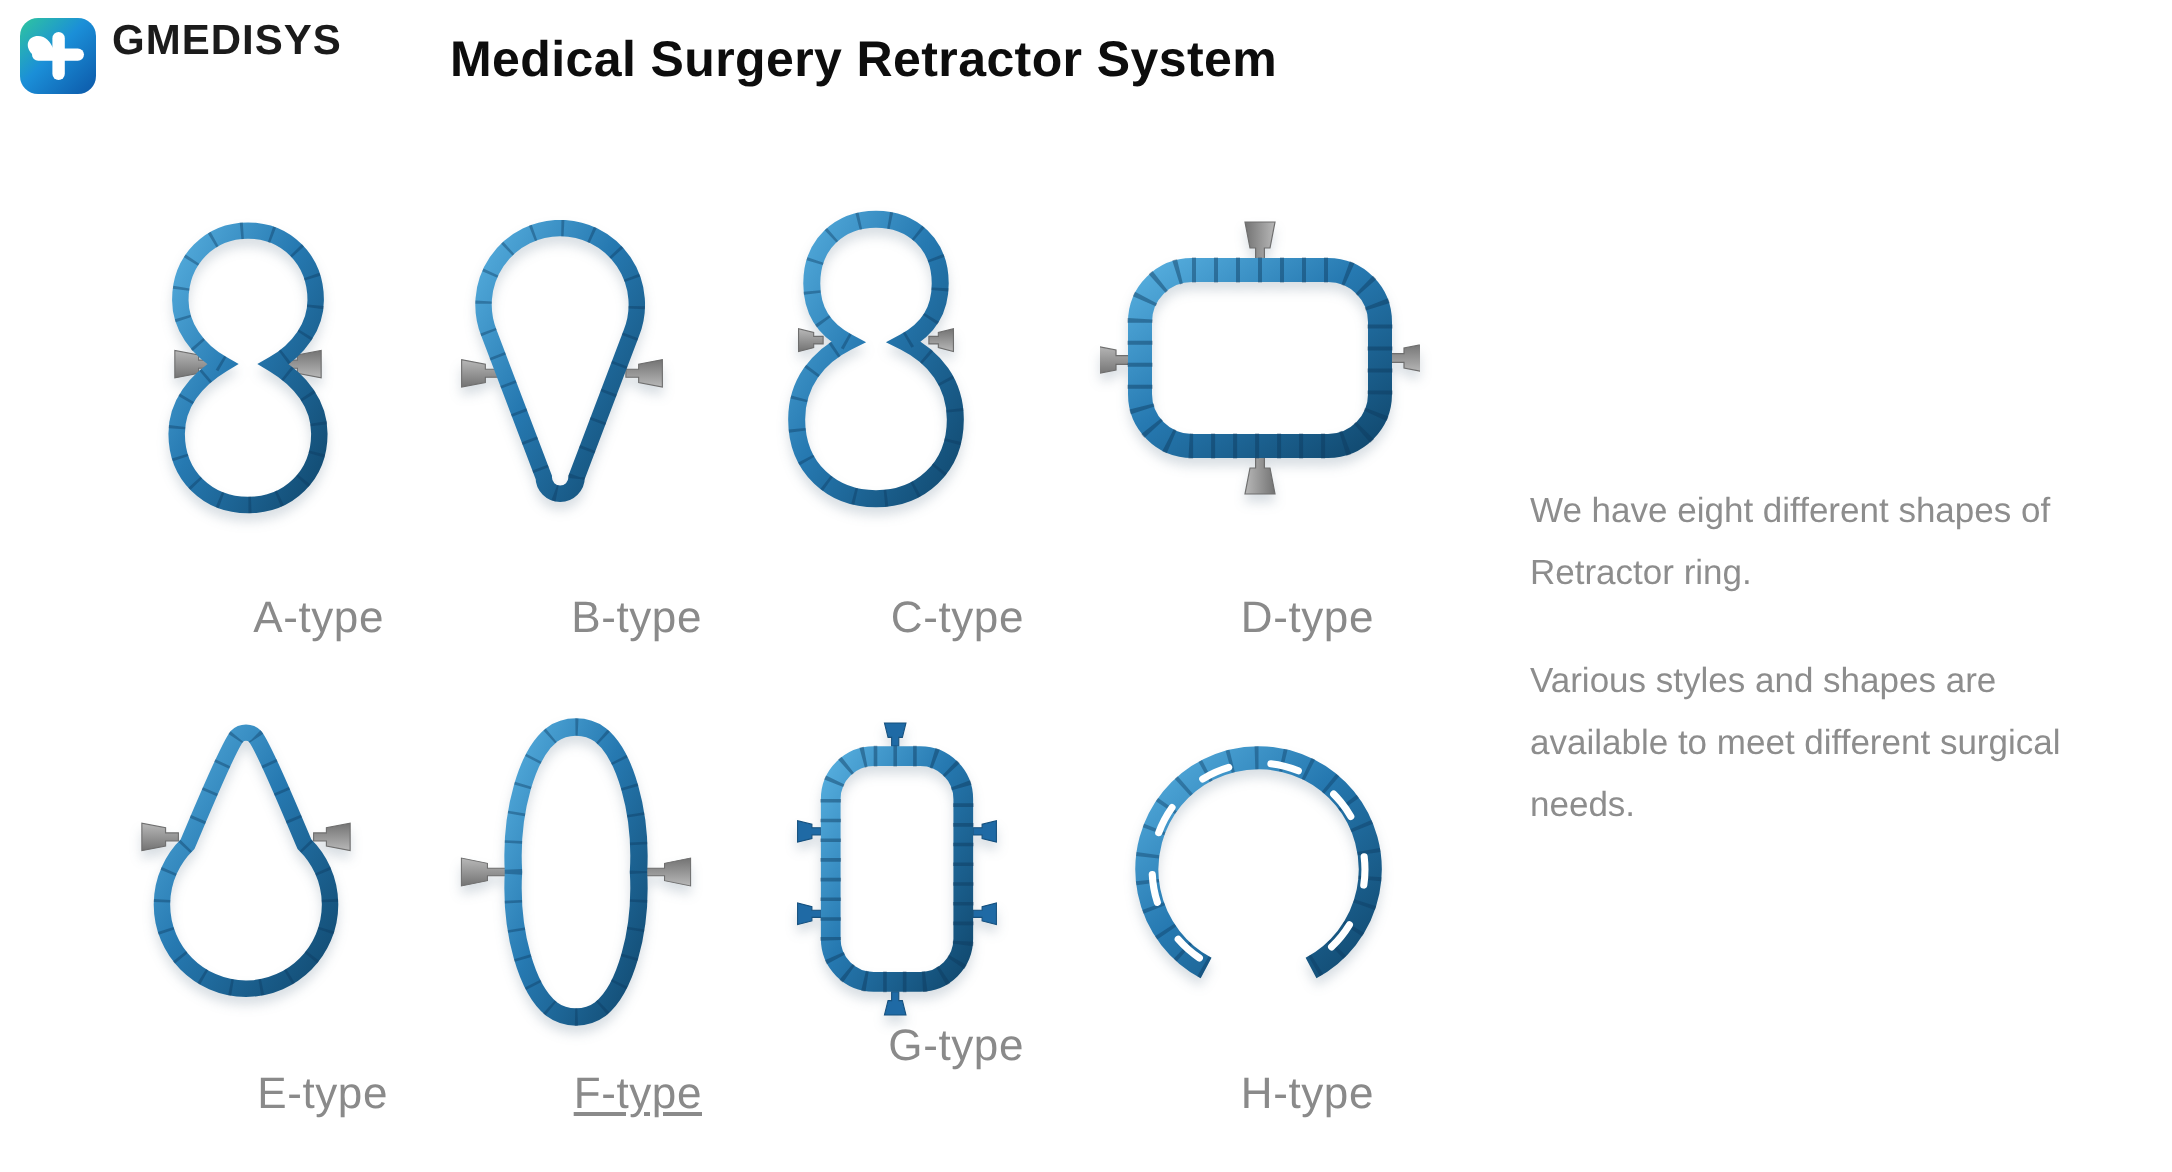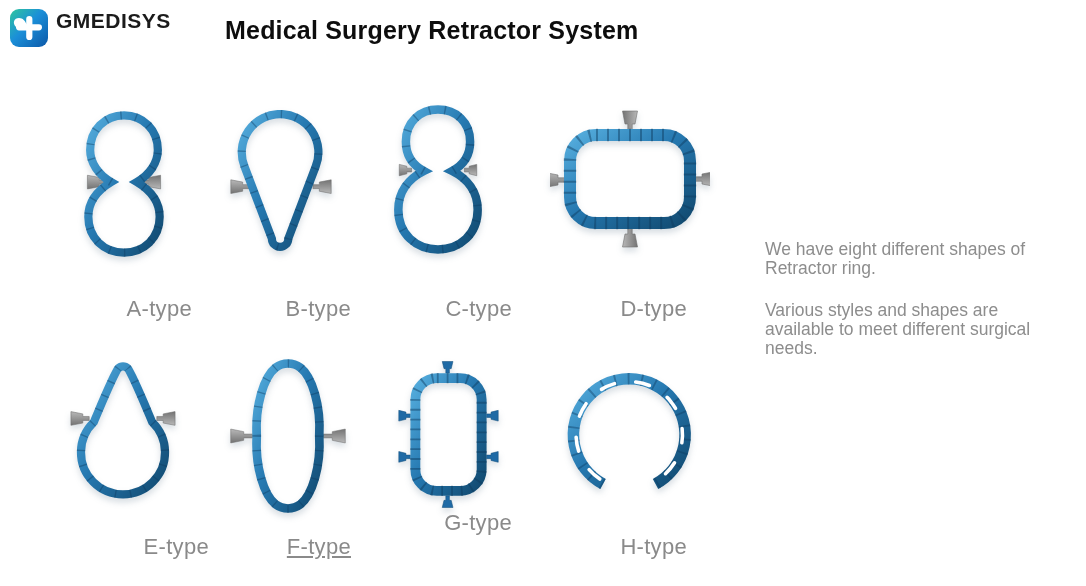--- a/index.html
+++ b/index.html
@@ -18,21 +18,21 @@
   
   .fig{position:absolute;margin:0;padding:0;}
   .fig svg{display:block;width:100%;height:100%;filter:drop-shadow(0 4px 3px rgba(40,70,100,.18));}
   .fig-label{
     position:absolute;width:140px;text-align:right;
     font-size:22px;color:#8a8a8a;letter-spacing:.3px;
   }
   
   .info{
     position:absolute;left:765px;top:240px;width:302px;
-    font-size:17.5px;line-height:19px;color:#8d8d8d;
+    font-size:17.5px;line-height:31px;color:#8d8d8d;
   }
   .info p{margin:0 0 23px 0;}
   .defs-holder{position:absolute;width:0;height:0;overflow:hidden;}
 </style>
 </head>
 <body>
 
 <div class="page">
 
   <svg class="defs-holder" aria-hidden="true">
@@ -143,21 +143,21 @@
   </figure>
 
   <figure class="fig" style="left:550px;top:362px;width:155px;height:133px;">
     <svg viewBox="0 0 160 150">
       <path d="M52.4 137.6 A63 63 0 1 1 111.6 137.6" fill="none" stroke="url(#gradRing)" stroke-width="13"></path>
       <path d="M52.4 137.6 A63 63 0 1 1 111.6 137.6" fill="none" stroke="#0d3a5e" stroke-opacity=".4" stroke-width="13" stroke-dasharray="2 13"></path>
       <path d="M53.8 135 A60 60 0 1 1 110.2 135" fill="none" stroke="#ffffff" stroke-width="4" stroke-linecap="round" stroke-dasharray="16 24" stroke-dashoffset="-6"></path>
     </svg>
   </figure>
 
-  <div class="fig-label" style="left:69px;top:534px;">E-type</div>
+  <div class="fig-label" style="left:54px;top:534px;">E-type</div>
   <div class="fig-label" style="left:211px;top:534px;text-decoration:underline;">F-type</div>
   <div class="fig-label" style="left:372px;top:510px;">G-type</div>
   <div class="fig-label" style="left:547px;top:534px;">H-type</div>
 
   <div class="info">
     <p>We have eight different shapes of Retractor ring.</p>
     <p>Various styles and shapes are available to meet different surgical needs.</p>
   </div>
 
 </div>

